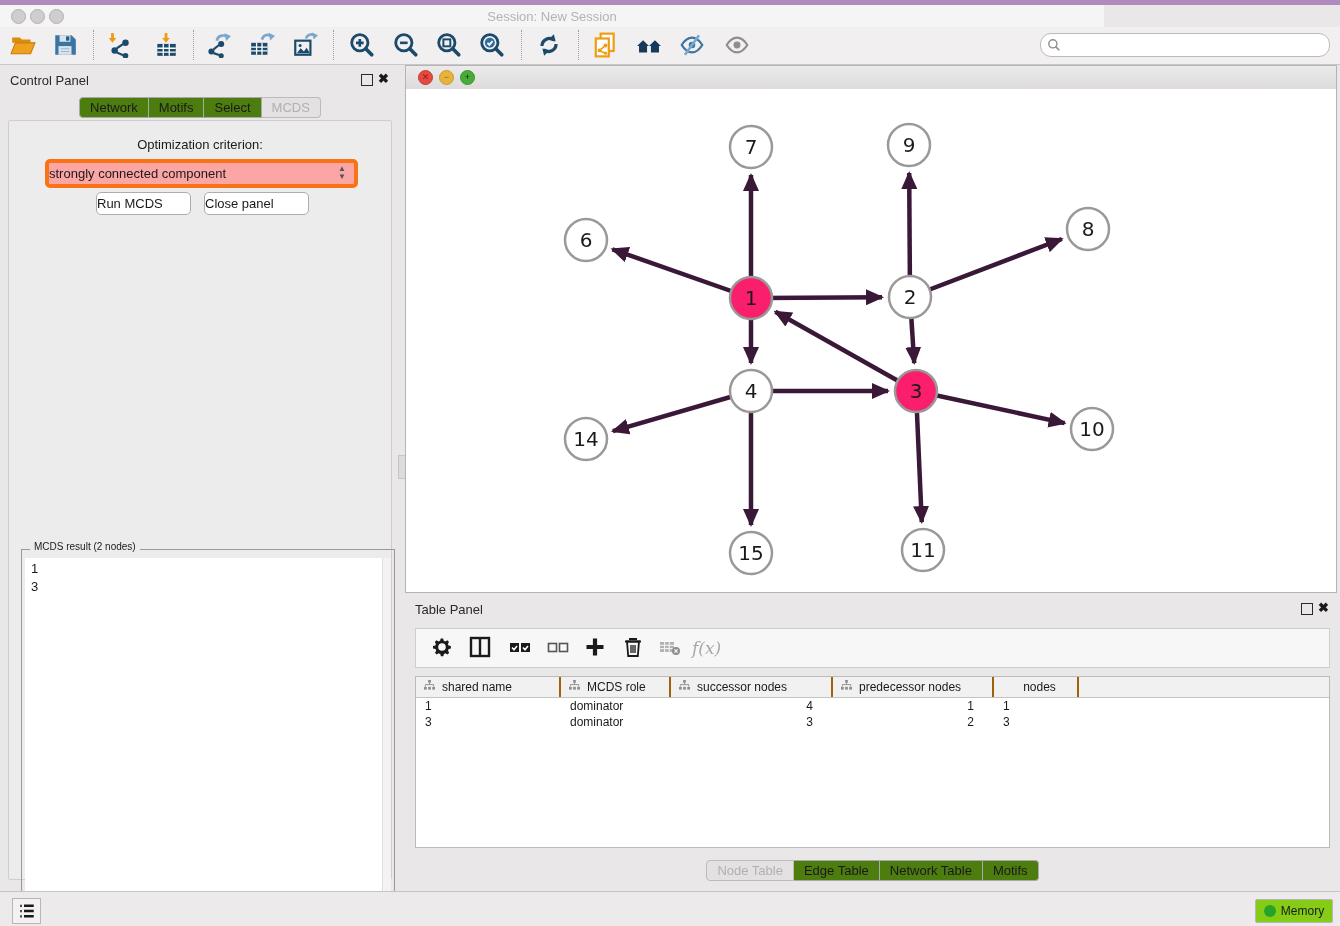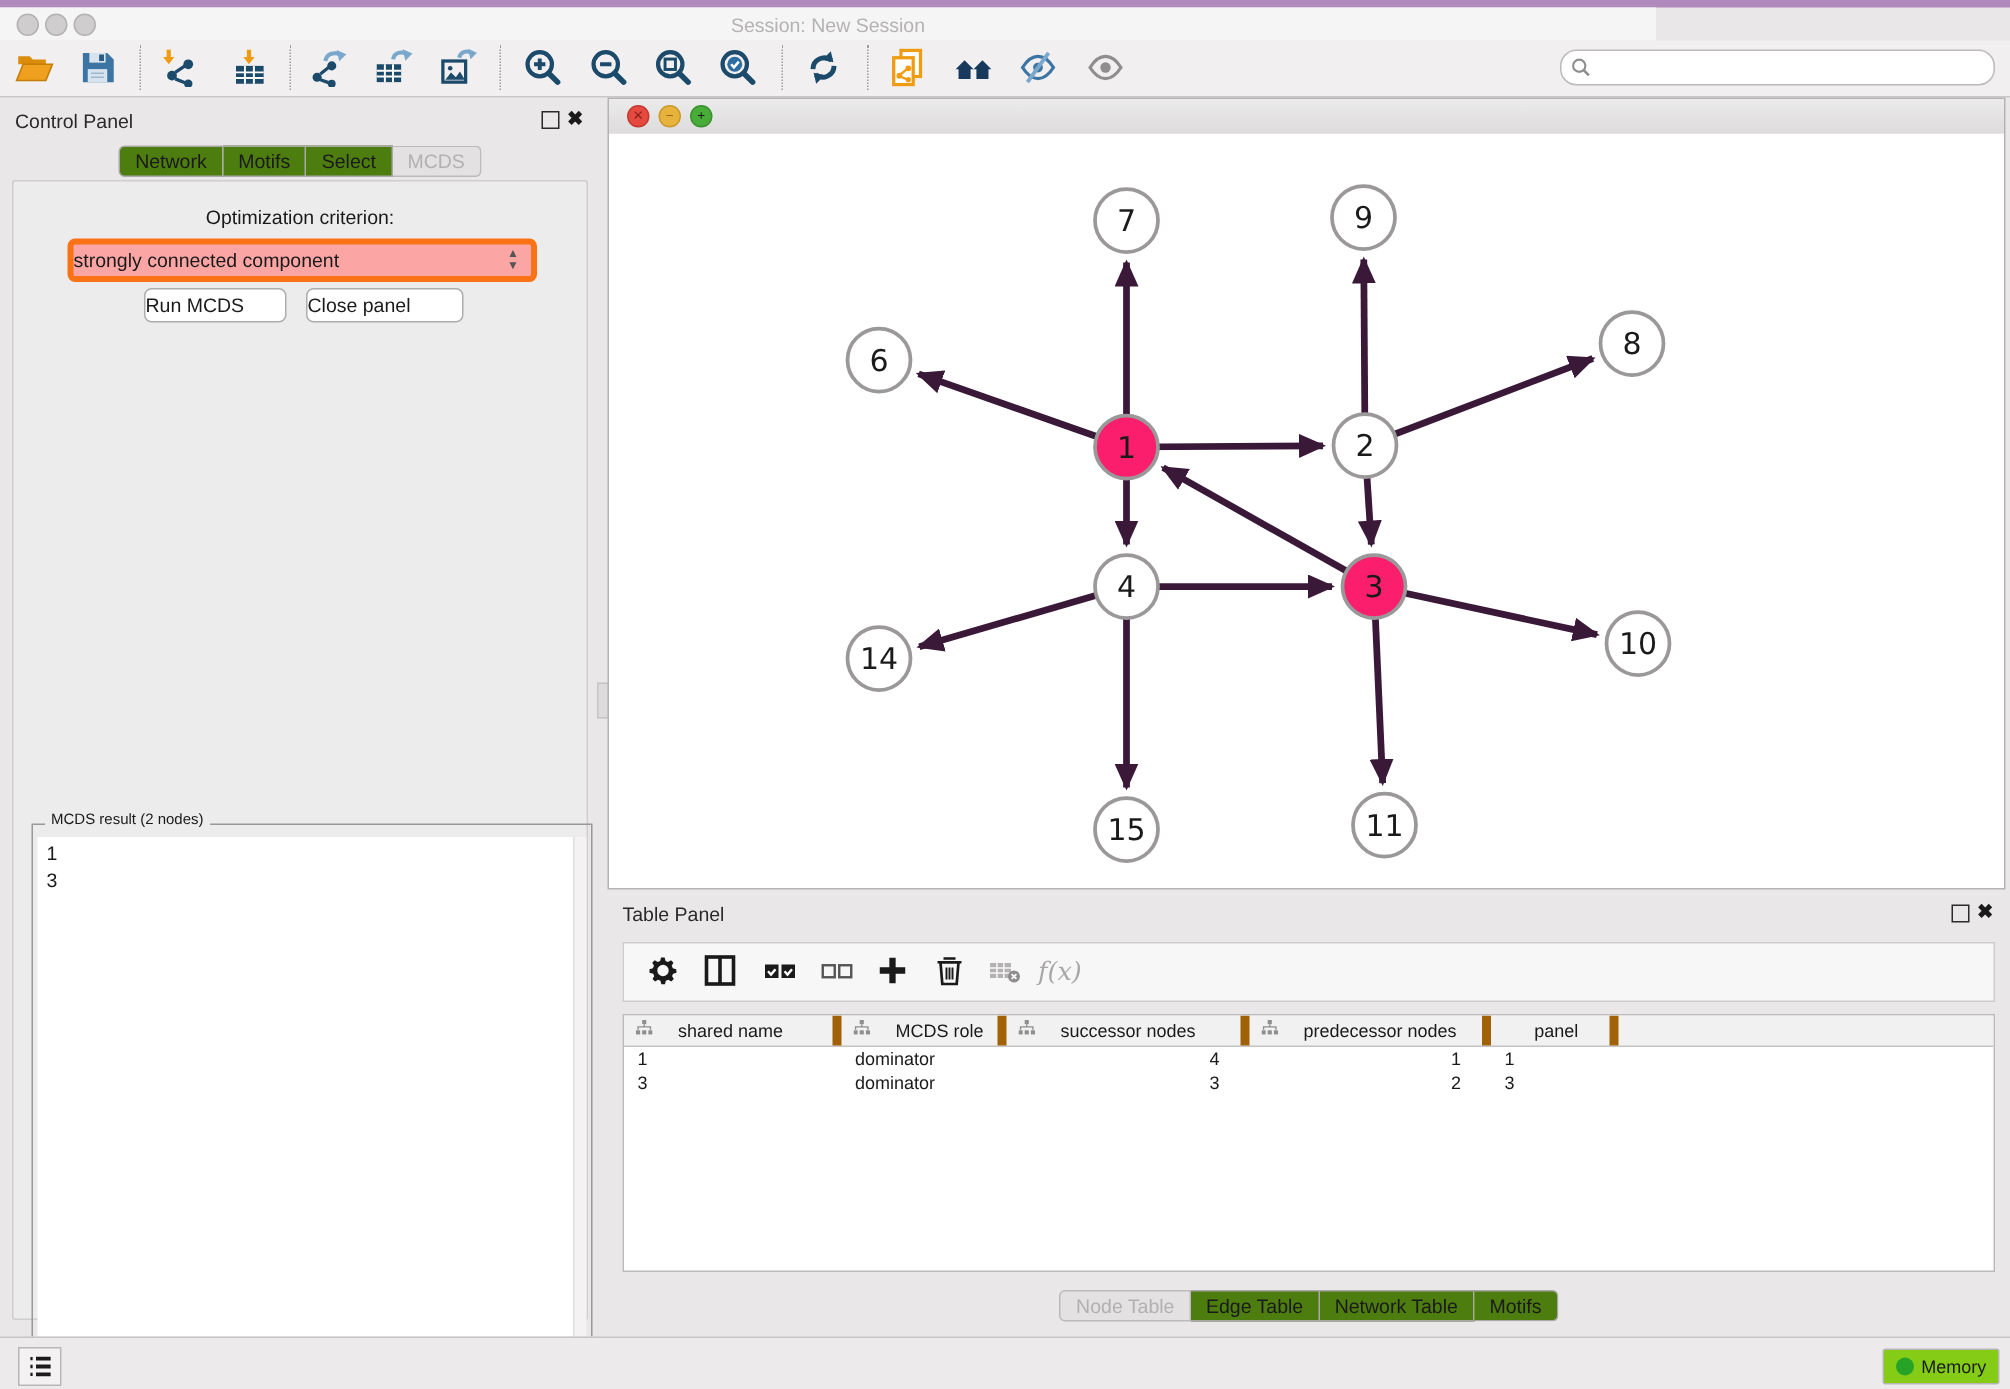--- a/index.html
+++ b/index.html
@@ -48,22 +48,22 @@
   .net-titlebar{left:0;top:0;width:930px;height:23px;background:linear-gradient(#ecebeb,#dddbdb);border-bottom:1px solid #b8b6b6;}
   .net-title{width:100%;text-align:center;top:4px;font-size:13px;color:#2a2a2a;}
   .mac-dot{width:13px;height:13px;border-radius:50%;top:4px;text-align:center;font-size:9px;line-height:13px;cursor:pointer;}
   .net-content{left:0;top:23px;width:930px;height:503px;background:#fff;}
   
   .table-panel{left:405px;top:600px;width:935px;height:288px;}
   .tp-toolbar{left:10px;top:28px;width:915px;height:40px;background:#f8f7f7;border:1px solid #cfcdcd;box-sizing:border-box;}
   .tp-icon{position:absolute;top:6px;width:28px;height:28px;text-align:center;cursor:pointer;}
   .tbl{left:10px;top:76px;width:915px;height:172px;background:#fff;border:1px solid #bcbaba;box-sizing:border-box;overflow:hidden;}
   .tbl-header{display:flex;height:20px;background:#f2f1f1;border-bottom:1px solid #c4c2c2;}
-  .th{display:flex;align-items:center;gap:17px;font-size:12px;box-sizing:border-box;
-      border-right:6px solid #a16207;padding-left:8px;cursor:pointer;}
+  .th{display:flex;align-items:center;gap:7px;font-size:12px;box-sizing:border-box;
+      border-right:2px solid #a16207;padding-left:8px;cursor:pointer;}
   .tbl-row{display:flex;height:16px;}
   .td{font-size:12px;line-height:16px;box-sizing:border-box;font-family:"Liberation Sans",sans-serif;}
   .bottom-tabs{left:0;top:260px;width:935px;display:flex;justify-content:center;}
   
   .status-bar{left:0;top:891px;width:1340px;height:35px;background:#eceaea;border-top:1px solid #c6c4c4;box-sizing:border-box;}
   .sb-left-btn{left:12px;top:6px;width:27px;height:24px;background:#f3f1f1;border:1px solid #b8b6b6;cursor:pointer;text-align:center;}
   .memory-btn{left:1255px;top:7px;width:76px;height:22px;background:#84cc16;border:1px solid #b8b6b6;border-radius:2px;
               font-size:12px;line-height:22px;text-align:center;cursor:pointer;}
   .mem-dot{display:inline-block;width:12px;height:12px;border-radius:50%;background:#27a327;vertical-align:-2px;margin-right:5px;}
   .divider-handle{left:398px;top:455px;width:6px;height:22px;background:#dddbdb;border:1px solid #c6c4c4;}
@@ -424,21 +424,21 @@
           <span><svg viewBox="0 0 12 12" width="11" height="11">
               <rect x="4.5" y="0" width="3" height="3" fill="#8f8d8d"></rect>
               <path d="M6 3v2M1.5 7V5h9v2" stroke="#8f8d8d" stroke-width="1" fill="none"></path>
               <rect x="0" y="7.5" width="3" height="3" fill="#8f8d8d"></rect>
               <rect x="4.5" y="7.5" width="3" height="3" fill="#8f8d8d"></rect>
               <rect x="9" y="7.5" width="3" height="3" fill="#8f8d8d"></rect>
             </svg></span>
           <span>predecessor nodes</span>
         </div>
         <div class="th" style="width: 85px; justify-content: center;">
-          <span>panel</span>
+          <span>nodes</span>
         </div>
       </div>
     <div id="tbl-body">
         <div class="tbl-row">
           <div class="td" style="width: 145px; text-align: left; padding: 0px 0px 0px 9px;">1</div>
           <div class="td" style="width: 110px; text-align: left; padding: 0px 0px 0px 9px;">dominator</div>
           <div class="td" style="width: 162px; text-align: right; padding: 0px 20px 0px 0px;">4</div>
           <div class="td" style="width: 161px; text-align: right; padding: 0px 20px 0px 0px;">1</div>
           <div class="td" style="width: 85px; text-align: left; padding: 0px 0px 0px 9px;">1</div>
         </div>

